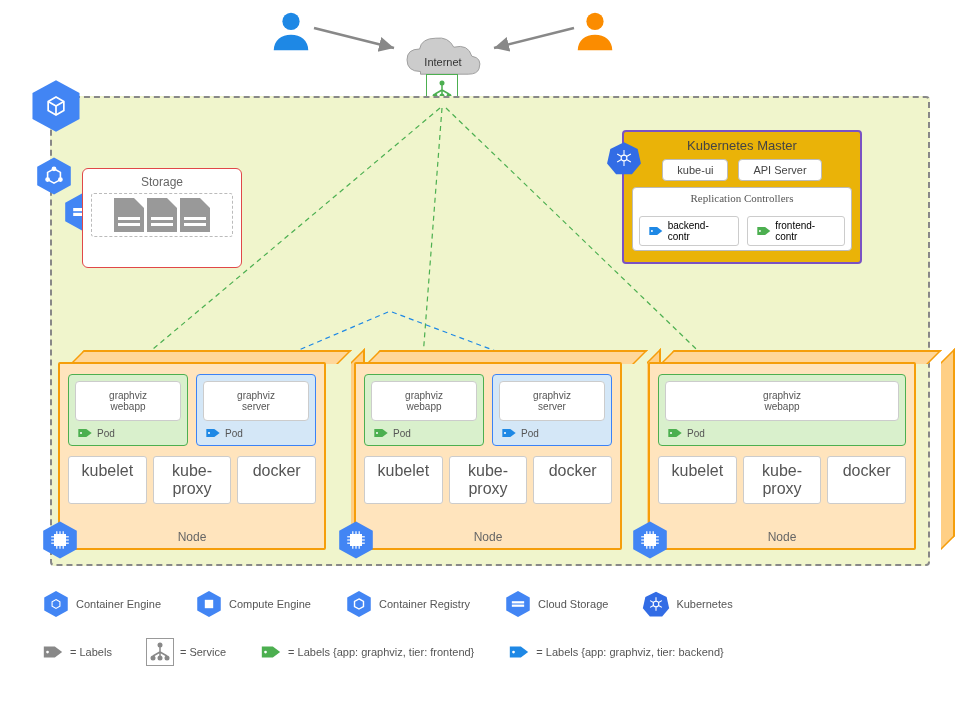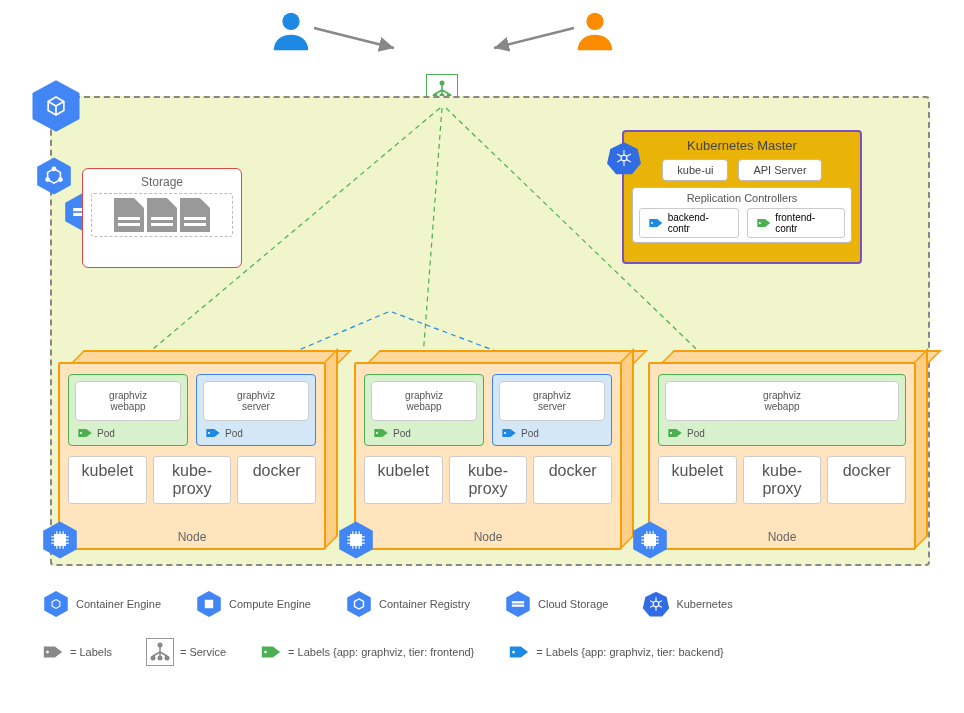--- a/index.html
+++ b/index.html
@@ -39,27 +39,27 @@
 .svc-sublabel { font-size: 9px; color: #888; }
 .svc-icon { position: absolute; width: 32px; height: 32px; background: #fff; border: 1px solid #999; display: flex; align-items: center; justify-content: center; }
 .svc-icon svg { width: 24px; height: 24px; }
 
 
 .kmaster { position: absolute; left: 622px; top: 130px; width: 240px; height: 134px; border: 2px solid #7a52c4; border-radius: 4px; background: #eab308; padding: 6px 8px; }
 .kmaster .km-title { text-align: center; font-size: 13px; color: #444; margin-bottom: 6px; }
 .km-row { display: flex; gap: 10px; justify-content: center; margin-bottom: 6px; }
 .km-box { background: #fff; border: 1px solid #bbb; border-radius: 4px; padding: 4px 14px; font-size: 11px; color: #444; }
 .rc-panel { background: #fff; border: 1px solid #bbb; border-radius: 4px; padding: 4px 6px; }
-.rc-title { text-align: center; font-size: 11px; color: #555; margin-bottom: 4px; }
+.rc-title { text-align: center; font-size: 11px; color: #555; margin-bottom: 12px; font-family: Liberation Serif, serif; }
 .rc-row { display: flex; gap: 8px; justify-content: center; }
 .rc-box { display: flex; align-items: center; gap: 4px; border: 1px solid #ccc; border-radius: 3px; padding: 3px 8px; font-size: 10px; }
 .tag { width: 16px; height: 12px; display: inline-block; }
 
 
-.node { position: absolute; width: 280px; height: 200px; }
+.node { position: absolute; width: 307px; height: 200px; }
 .node-3d { position: absolute; inset: 0; }
 .node-face { position: absolute; left: 0; top: 12px; width: 268px; height: 188px; background: #ffe4bd; border: 2px solid #f59e0b; border-radius: 2px; }
 .node-top { position: absolute; left: 12px; top: 0; width: 268px; height: 14px; background: #ffd79a; border: 2px solid #f59e0b; border-bottom: none; transform: skewX(-45deg); transform-origin: bottom left; }
 .node-side { position: absolute; right: 0; top: 12px; width: 14px; height: 188px; background: #ffcf85; border: 2px solid #f59e0b; border-left: none; transform: skewY(-45deg); transform-origin: top left; }
 .node-inner { position: absolute; left: 10px; top: 24px; width: 248px; }
 .pod-row { display: flex; gap: 8px; margin-bottom: 10px; }
 .pod { flex: 1; border-radius: 4px; padding: 6px; position: relative; }
 .pod.green { background: #d9f0cc; border: 1.5px solid #4caf50; }
 .pod.blue { background: #d4e7f7; border: 1.5px solid #3b82f6; }
 .pod-app { background: #fff; border: 1px solid #ccc; border-radius: 4px; padding: 8px 4px; text-align: center; font-size: 10px; color: #555; margin-bottom: 6px; }
@@ -106,20 +106,26 @@
     </svg>
   <svg class="arrow" style="left:486px; top:24px; width:90px; height:30px;">
       <defs>
         <marker id="ah2" markerWidth="8" markerHeight="8" refX="6" refY="3" orient="auto">
           <path d="M0,0 L6,3 L0,6 z" fill="#888"></path>
         </marker>
       </defs>
       <line x1="88" y1="4" x2="8" y2="24" stroke="#888" stroke-width="2.5" marker-end="url(#ah2)"></line>
     </svg>
 
+  <div class="cloud">
+    <svg viewBox="0 0 100 60">
+        <path d="M25 45 Q10 45 10 32 Q10 20 24 20 Q26 8 42 8 Q56 6 62 18 Q78 14 82 28 Q94 30 90 42 Q88 48 78 48 L25 48 Z" fill="#ccc" stroke="#999"></path>
+      </svg>
+    <span class="cloud-label">Internet</span>
+  </div>
 
   <div class="svc-icon" style="left:426px; top:74px; border-color:#4caf50;">
     <svg viewBox="0 0 24 24">
         <circle cx="12" cy="5" r="2.5" fill="#4caf50"></circle>
         <circle cx="5" cy="18" r="2.5" fill="#4caf50"></circle>
         <circle cx="12" cy="18" r="2.5" fill="#4caf50"></circle>
         <circle cx="19" cy="18" r="2.5" fill="#4caf50"></circle>
         <path d="M12 7 L12 12 M12 12 L5 16 M12 12 L12 16 M12 12 L19 16" stroke="#4caf50" stroke-width="1.5" fill="none"></path>
       </svg>
   </div>

